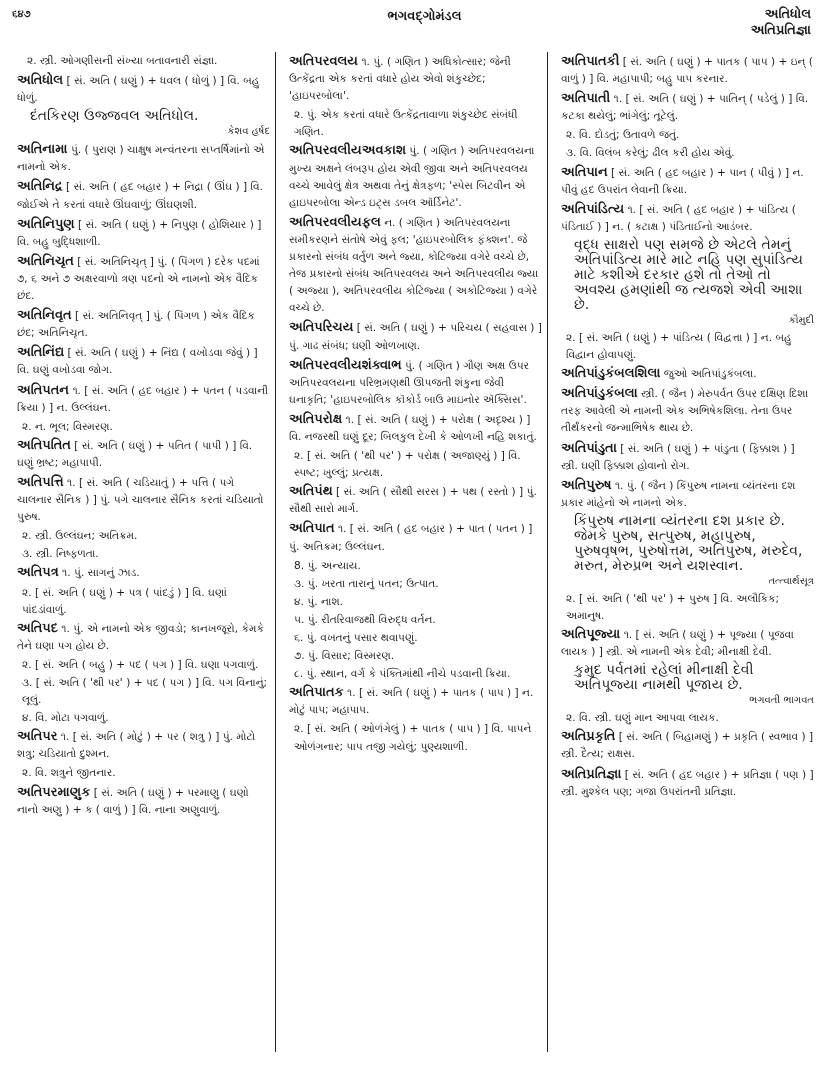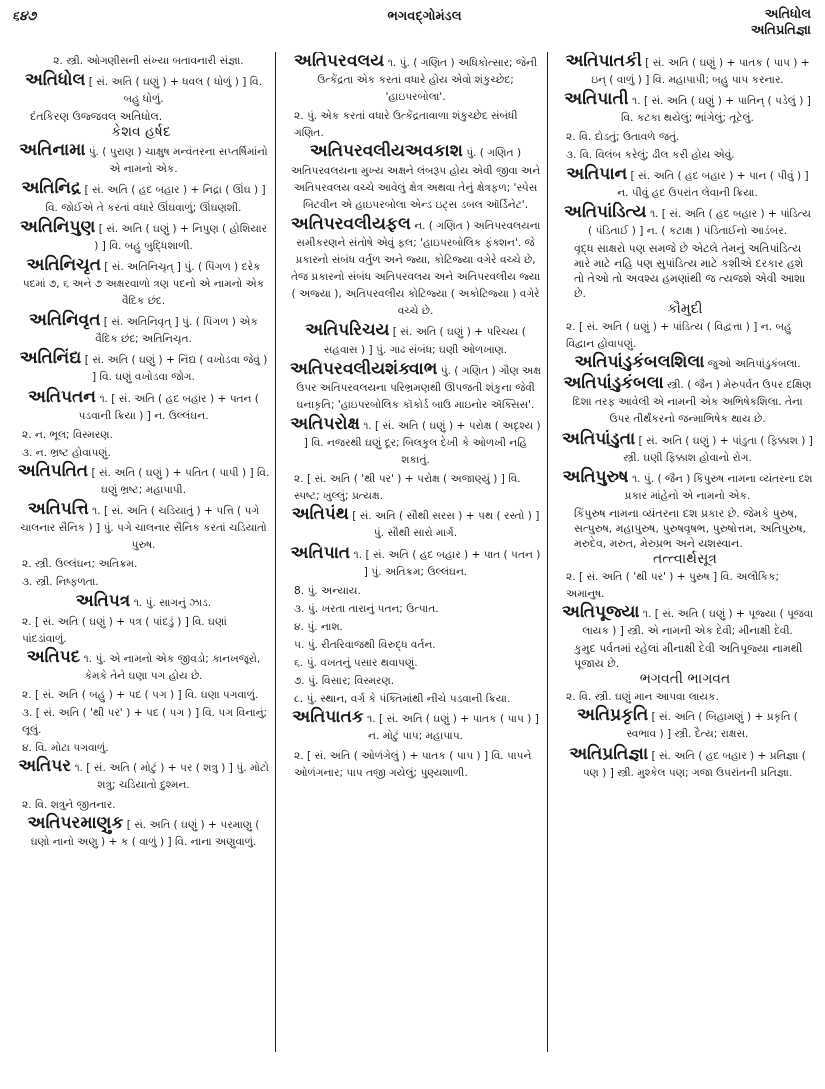--- a/index.html
+++ b/index.html
@@ -3,39 +3,39 @@
 <meta charset="utf-8">
 <style>
   html, body { margin: 0; padding: 0; background: #ffffff; }
   body {
     width: 825px; height: 1089px; overflow: hidden; position: relative;
     font-family: "DejaVu Sans", sans-serif; color: #1a1a1a;
   }
   .header {
     position: absolute; left: 0; top: 0; width: 825px; height: 46px;
   }
-  .page-num { position: absolute; left: 12px; top: 8px; font-size: 13px; font-weight: bold; font-style: italic; }
+  .page-num { position: absolute; left: 12px; top: 8px; font-size: 10px; font-weight: bold; }
   .running-title { position: absolute; left: 12px; width: 825px; top: 8px; text-align: center; font-size: 13px; font-weight: bold; }
   .guide { position: absolute; right: 14px; top: 6px; text-align: right; font-size: 13px; font-weight: bold; line-height: 16px; }
   .columns { position: absolute; left: 0; top: 52px; width: 825px; height: 1030px; }
   .col {
     position: absolute; top: 0; height: 1030px; overflow: hidden;
     font-size: 10.6px; line-height: 17.1px; box-sizing: border-box;
   }
   .col1 { left: 12px; width: 258px; }
   .col2 { left: 284px; width: 258px; }
   .col3 { left: 556px; width: 258px; }
   .rule { position: absolute; top: 52px; width: 1px; background: #222; }
   .rule1 { left: 275px; height: 1000px; }
   .rule2 { left: 547px; height: 1000px; }
-  .entry { margin: 0 0 2px 5px; text-indent: -0px; text-align: center; }
-  .entry .hw { font-weight: bold; font-size: 17px; }
+  .entry { margin: 0 0 2px 5px; text-indent: -0px; }
+  .entry .hw { font-weight: bold; font-size: 13px; }
   .sense { padding-left: 10px; margin: 0 0 1px 0; }
-  .quote { padding-left: 18px; font-size: 11px; line-height: 15px; margin: 2px 0 0 0; }
-  .source { text-align: center; font-size: 14px; line-height: 15px; margin-bottom: 2px; }
+  .quote { padding-left: 18px; font-size: 14px; line-height: 15px; margin: 2px 0 0 0; }
+  .source { text-align: right; font-size: 10px; line-height: 15px; margin-bottom: 2px; }
 </style>
 </head>
 <body>
 
 <div class="header">
   <div class="page-num">૬૪૭</div>
   <div class="running-title">ભગવદ્ગોમંડલ</div>
   <div class="guide">
     <div>અતિધોલ</div>
     <div>અતિપ્રતિજ્ઞા</div>
@@ -52,21 +52,20 @@
       <div class="quote">દંતકિરણ ઉજ્જવલ અતિધોલ.</div>
       <div class="source">કેશવ હર્ષદ</div>
       <div class="entry"><span class="hw">અતિનામા</span><span> પું. ( પુરાણ ) ચાક્ષુષ મન્વંતરના સપ્તર્ષિમાંનો એ નામનો એક.</span></div>
       <div class="entry"><span class="hw">અતિનિદ્ર</span><span> [ સં. અતિ ( હદ બહાર ) + નિદ્રા ( ઊંઘ ) ] વિ. જોઈએ તે કરતાં વધારે ઊંઘવાળું; ઊંઘણશી.</span></div>
       <div class="entry"><span class="hw">અતિનિપુણ</span><span> [ સં. અતિ ( ઘણું ) + નિપુણ ( હોશિયાર ) ] વિ. બહુ બુદ્ધિશાળી.</span></div>
       <div class="entry"><span class="hw">અતિનિચૃત</span><span> [ સં. અતિનિચૃત્ ] પું. ( પિંગળ ) દરેક પદમાં ૭, ૬ અને ૭ અક્ષરવાળો ત્રણ પદનો એ નામનો એક વૈદિક છંદ.</span></div>
       <div class="entry"><span class="hw">અતિનિવૃત</span><span> [ સં. અતિનિવૃત્ ] પું. ( પિંગળ ) એક વૈદિક છંદ; અતિનિચૃત.</span></div>
       <div class="entry"><span class="hw">અતિનિંદ્ય</span><span> [ સં. અતિ ( ઘણું ) + નિંદ્ય ( વખોડવા જેવું ) ] વિ. ઘણું વખોડવા જોગ.</span></div>
       <div class="entry"><span class="hw">અતિપતન</span><span> ૧. [ સં. અતિ ( હદ બહાર ) + પતન ( પડવાની ક્રિયા ) ] ન. ઉલ્લંઘન.</span></div>
       <div class="sense">૨. ન. ભૂલ; વિસ્મરણ.</div>
-      <div class="sense">૩. ન. ભ્રષ્ટ હોવાપણું.</div>
       <div class="entry"><span class="hw">અતિપતિત</span><span> [ સં. અતિ ( ઘણું ) + પતિત ( પાપી ) ] વિ. ઘણું ભ્રષ્ટ; મહાપાપી.</span></div>
       <div class="entry"><span class="hw">અતિપત્તિ</span><span> ૧. [ સં. અતિ ( ચડિયાતું ) + પત્તિ ( પગે ચાલનાર સૈનિક ) ] પું. પગે ચાલનાર સૈનિક કરતાં ચડિયાતો પુરુષ.</span></div>
       <div class="sense">૨. સ્ત્રી. ઉલ્લંઘન; અતિક્રમ.</div>
       <div class="sense">૩. સ્ત્રી. નિષ્ફળતા.</div>
       <div class="entry"><span class="hw">અતિપત્ર</span><span> ૧. પું. સાગનું ઝાડ.</span></div>
       <div class="sense">૨. [ સં. અતિ ( ઘણું ) + પત્ર ( પાંદડું ) ] વિ. ઘણાં પાંદડાંવાળું.</div>
       <div class="entry"><span class="hw">અતિપદ</span><span> ૧. પું. એ નામનો એક જીવડો; કાનખજૂરો, કેમકે તેને ઘણા પગ હોય છે.</span></div>
       <div class="sense">૨. [ સં. અતિ ( બહુ ) + પદ ( પગ ) ] વિ. ઘણા પગવાળું.</div>
       <div class="sense">૩. [ સં. અતિ ( 'થી પર' ) + પદ ( પગ ) ] વિ. પગ વિનાનું; લૂલું.</div>
       <div class="sense">૪. વિ. મોટા પગવાળું.</div>

